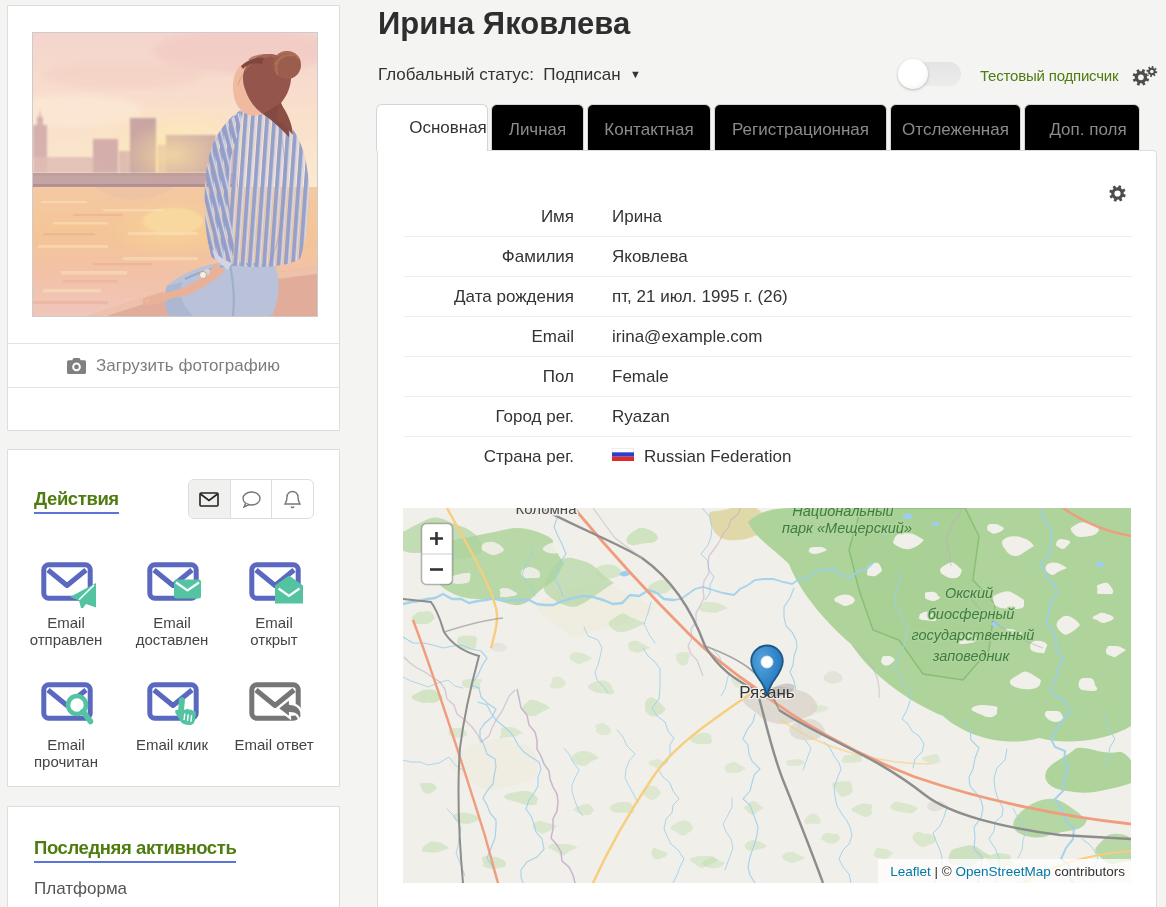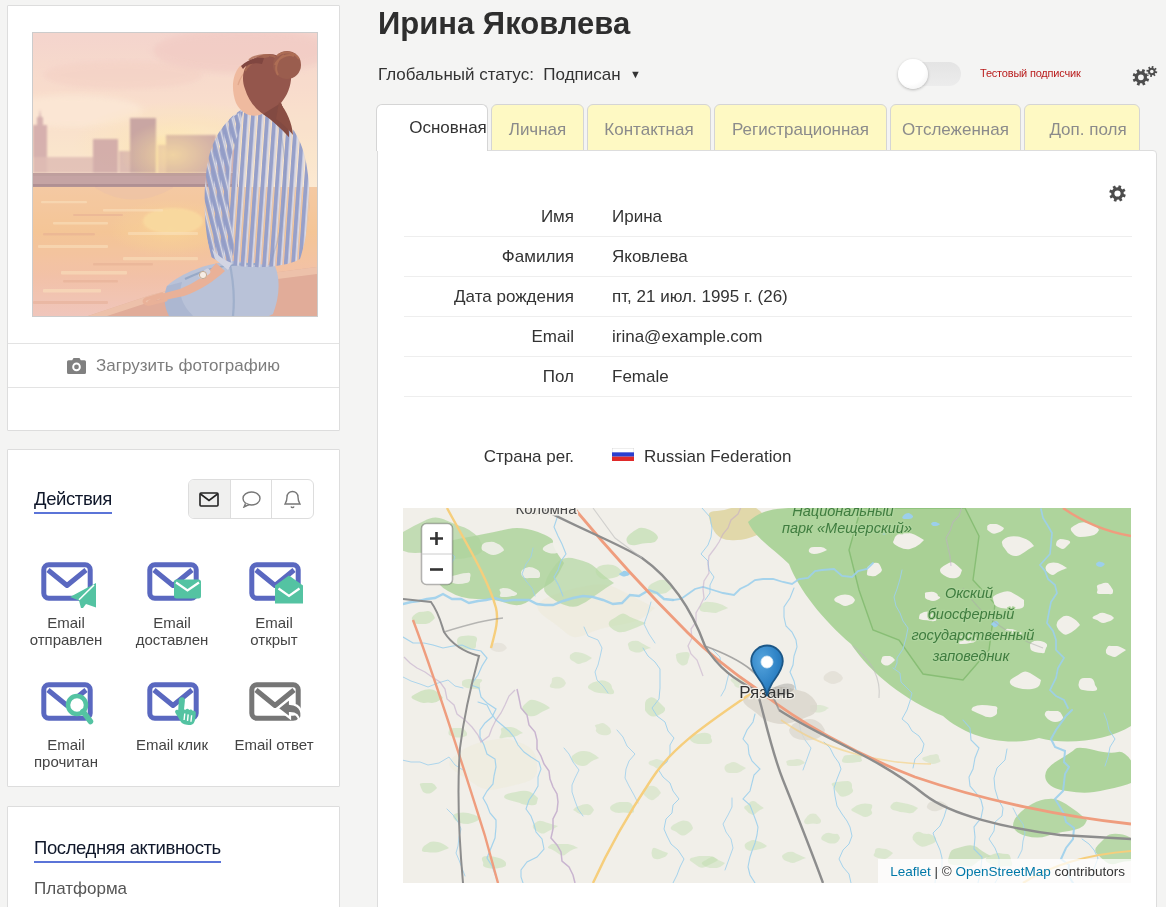--- a/index.html
+++ b/index.html
@@ -9,42 +9,42 @@
 .card { position:absolute; background:#fff; border:1px solid #ddd; border-radius:1px; }
 
 
 #photocard { left:7px; top:5px; width:333px; height:426px; }
 #photo { position:absolute; left:24px; top:26px; width:286px; height:285px; border:1px solid #ccc; overflow:hidden; }
 .sideline { position:absolute; left:0; width:100%; border-top:1px solid #e3e3e3; }
 .sidebtn { position:absolute; left:0; width:100%; height:43px; color:#7d7d7d; font-size:17px;
   display:flex; align-items:center; justify-content:center; gap:10px; }
 
 #actions { left:7px; top:449px; width:333px; height:338px; }
-.h2 { position:absolute; font-size:18.5px; font-weight:normal; color:#0f172a; letter-spacing:-0.4px; }
+.h2 { position:absolute; font-size:18.5px; font-weight:bold; color:#4d7c0f; letter-spacing:-0.4px; }
 .h2 u { text-decoration:none; border-bottom:2px solid #5b74d8; padding-bottom:3px; }
 #btngroup { position:absolute; left:180px; top:29px; width:126px; height:40px; border:1px solid #ddd; border-radius:6px; display:flex; background:#fff; }
 #btngroup .bg { flex:1; display:flex; align-items:center; justify-content:center; border-right:1px solid #ddd; }
 #btngroup .bg:last-child { border-right:0; }
 #btngroup .bg.sel { background:#f0f0ef; border-radius:5px 0 0 5px; }
 .aicon { position:absolute; width:100px; text-align:center; font-size:15px; color:#444; line-height:17px; }
 .aicon svg { display:block; margin:0 auto 6px; }
 
 #lastact { left:7px; top:806px; width:333px; height:180px; }
 h1 { position:absolute; left:378px; top:6px; font-size:31px; color:#2e2e2e; letter-spacing:0; }
 #statusrow { position:absolute; left:378px; top:65px; font-size:17px; color:#333; }
 #toggle { position:absolute; left:899px; top:62px; width:62px; height:24px; border-radius:12px;
   background:linear-gradient(#e4e4e4,#ececec); }
 #toggle .knob { position:absolute; left:-1px; top:-3px; width:30px; height:30px; border-radius:50%;
   background:radial-gradient(circle at 40% 35%, #fff 55%, #ececec); box-shadow:0 1px 3px rgba(0,0,0,.25); }
-#testlabel { position:absolute; left:980px; top:67px; font-size:11px; letter-spacing:-0.2px; color:#b91c1c; }
+#testlabel { position:absolute; left:980px; top:67px; font-size:15px; letter-spacing:-0.2px; color:#4d7c0f; }
 #gears { position:absolute; left:1132px; top:66px; }
 
 
 #tabs { position:absolute; left:376px; top:104px; height:46px; }
-.tab { position:absolute; top:0; height:52px; background:#fef9c3; border:1px solid #d5d5d5; border-radius:6px 6px 0 0;
+.tab { position:absolute; top:0; height:52px; background:#000000; border:1px solid #d5d5d5; border-radius:6px 6px 0 0;
   font-size:17px; color:#8b8b8b; display:flex; align-items:center; justify-content:center; }
 .tab.active { background:#fff; color:#333; border-bottom:0; height:47px; z-index:5; }
 
 #maincard { left:377px; top:150px; width:780px; height:889px; border-radius:0 4px 4px 4px; }
 .trow { position:absolute; left:26px; width:728px; height:40px; border-bottom:1px solid #eee; font-size:17px; }
 .trow .lab { position:absolute; right:558px; top:10px; text-align:right; width:300px; color:#333; }
 .trow .val { position:absolute; left:208px; top:10px; color:#333; }
 
 #map { position:absolute; left:25px; top:357px; width:728px; height:375px; overflow:hidden; background:#7dd3fc; }
 </style>
@@ -349,20 +349,24 @@
       <span class="lab">Дата рождения</span>
       <span class="val">пт, 21 июл. 1995 г. (26)</span>
     </div>
   <div class="trow" style="top:166px;">
       <span class="lab">Email</span>
       <span class="val">irina@example.com</span>
     </div>
   <div class="trow" style="top:206px;">
       <span class="lab">Пол</span>
       <span class="val">Female</span>
+    </div>
+  <div class="trow" style="top:246px;">
+      <span class="lab">Город рег.</span>
+      <span class="val">Ryazan</span>
     </div>
   <div class="trow" style="top:286px; border-bottom:0;">
       <span class="lab">Страна рег.</span>
     <span class="val" style="display:flex; align-items:center; gap:10px;">
       <svg width="22" height="13" style="margin-top:-5px" viewBox="0 0 22 13">
           <rect width="22" height="13" fill="#fff" stroke="#bbb" stroke-width=".5"></rect>
           <rect y="4.33" width="22" height="4.33" fill="#2a3fd0"></rect>
           <rect y="8.66" width="22" height="4.34" fill="#e02a2a"></rect>
         </svg>
       Russian Federation</span>

